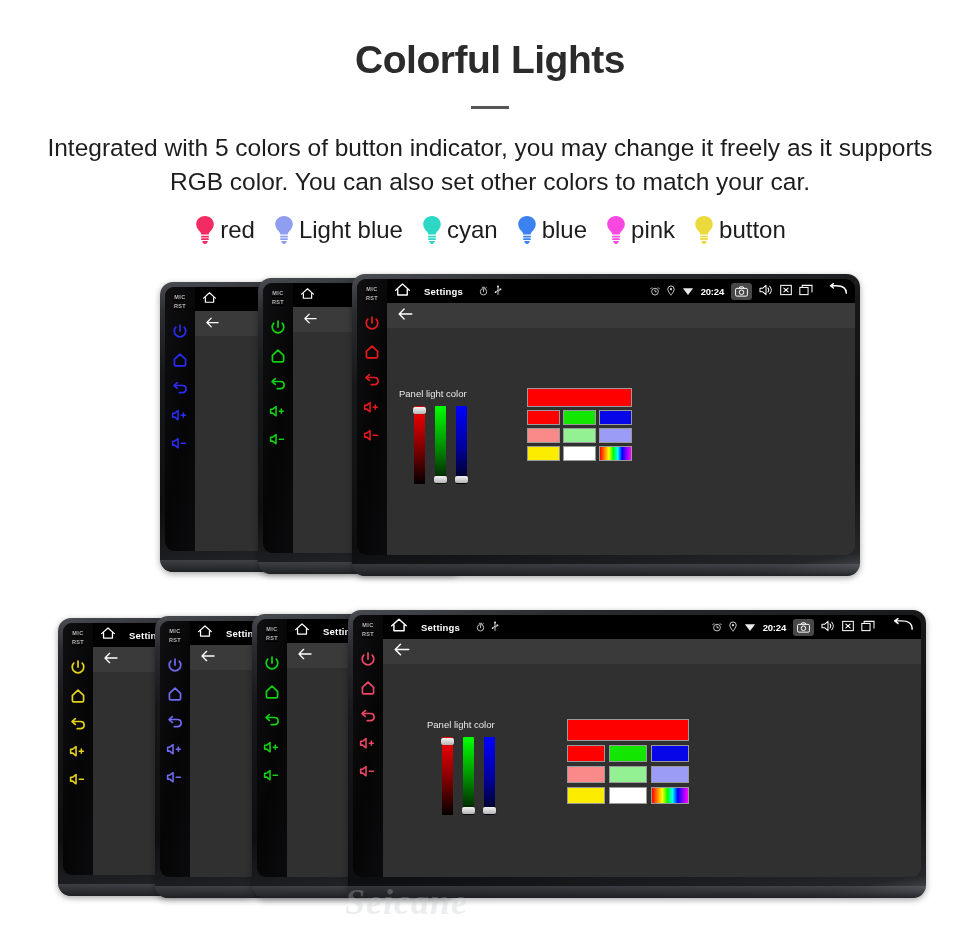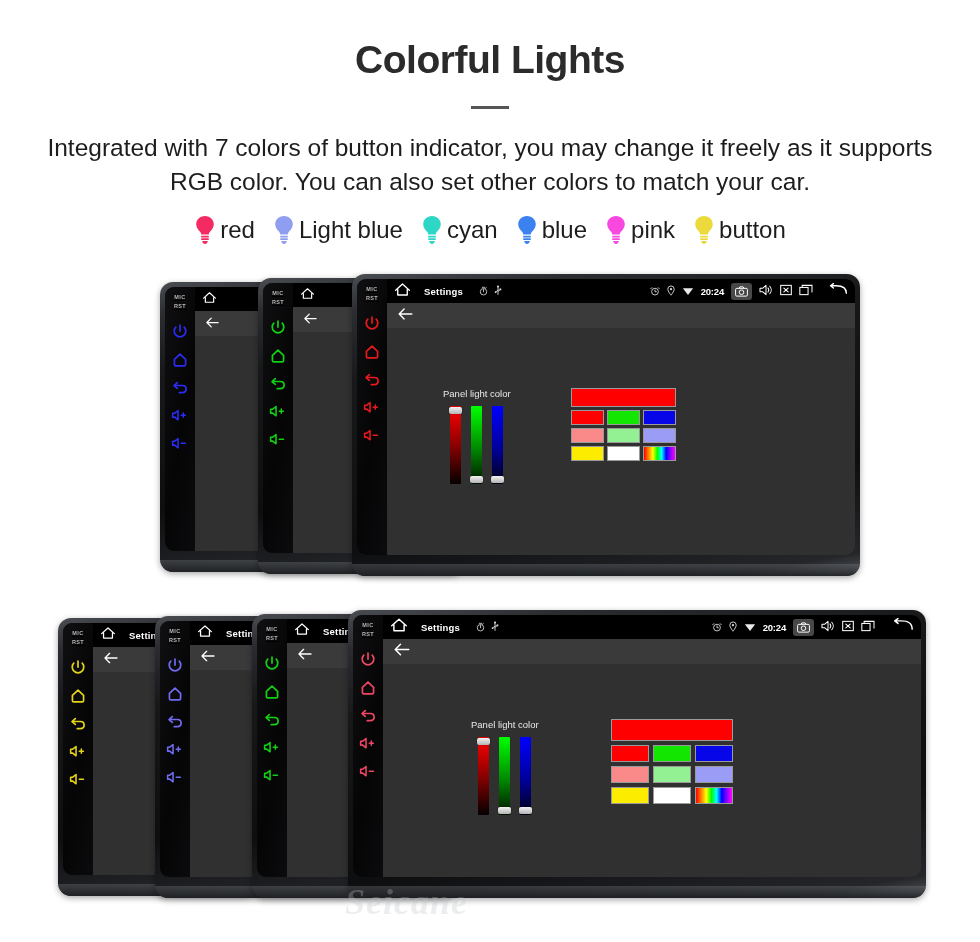--- a/index.html
+++ b/index.html
@@ -139,21 +139,21 @@
     padding-left: 10px;
   }
   .content { position: absolute; top: 49px; left: 0; right: 0; bottom: 0; background: #303030; }
 
   
   .panel {
     position: absolute;
     display: flex;
     align-items: flex-start;
   }
-  .panel-left { display: flex; flex-direction: column; align-items: center; margin-left: 44px; }
+  .panel-left { display: flex; flex-direction: column; align-items: flex-end; }
   .panel-title { color: #e9e9e9; font-size: 9.5px; margin-bottom: 7px; white-space: nowrap; }
   .sliders { display: flex; gap: 10px; align-items: flex-end; }
   .slider { position: relative; width: 11px; height: 78px; border-radius: 1px; }
   .slider.r { background: linear-gradient(180deg,#ff0000 0%, #8b0000 50%, #050000 100%); }
   .slider.g { background: linear-gradient(180deg,#00ff00 0%, #008800 55%, #001400 100%); }
   .slider.b { background: linear-gradient(180deg,#0000ff 0%, #000099 55%, #000014 100%); }
   .thumb {
     position: absolute; left: -1px; width: 13px; height: 7px;
     background: linear-gradient(180deg,#f2f2f2,#b5b5b5);
     border-radius: 2px;
@@ -185,21 +185,21 @@
 </style>
 </head>
 <body>
 
 <div class="page">
 
   <h1 class="title">Colorful Lights</h1>
   <div class="divider-wrap">
     <div class="divider"></div>
   </div>
-  <p class="desc">Integrated with 7 colors of button indicator, you may change it freely as it supports RGB color. You can also set other colors to match your car.</p>
+  <p class="desc">Integrated with 5 colors of button indicator, you may change it freely as it supports RGB color. You can also set other colors to match your car.</p>
 
   <div class="legend" id="legend">
       <div class="legend-item">
         <svg class="bulb" viewBox="0 0 22 30">
           <path d="M11 1 C5.8 1 2.2 4.8 2.2 9.3 C2.2 12.6 4.4 14.9 5.9 16.6 C6.8 17.6 7.2 18.6 7.3 19.6 h7.4 c0.1 -1 0.5 -2 1.4 -3 C17.6 14.9 19.8 12.6 19.8 9.3 C19.8 4.8 16.2 1 11 1 Z" fill="#f42a62"></path>
           <rect x="7.1" y="20.7" width="7.8" height="1.7" rx="0.6" fill="#f42a62"></rect>
           <rect x="7.1" y="23.2" width="7.8" height="1.7" rx="0.6" fill="#f42a62"></rect>
           <path d="M8.2 26 h5.6 c-0.3 2 -1.4 3 -2.8 3 c-1.4 0 -2.5 -1 -2.8 -3 Z" fill="#f42a62"></path>
         </svg>
         <span class="legend-label">red</span>

